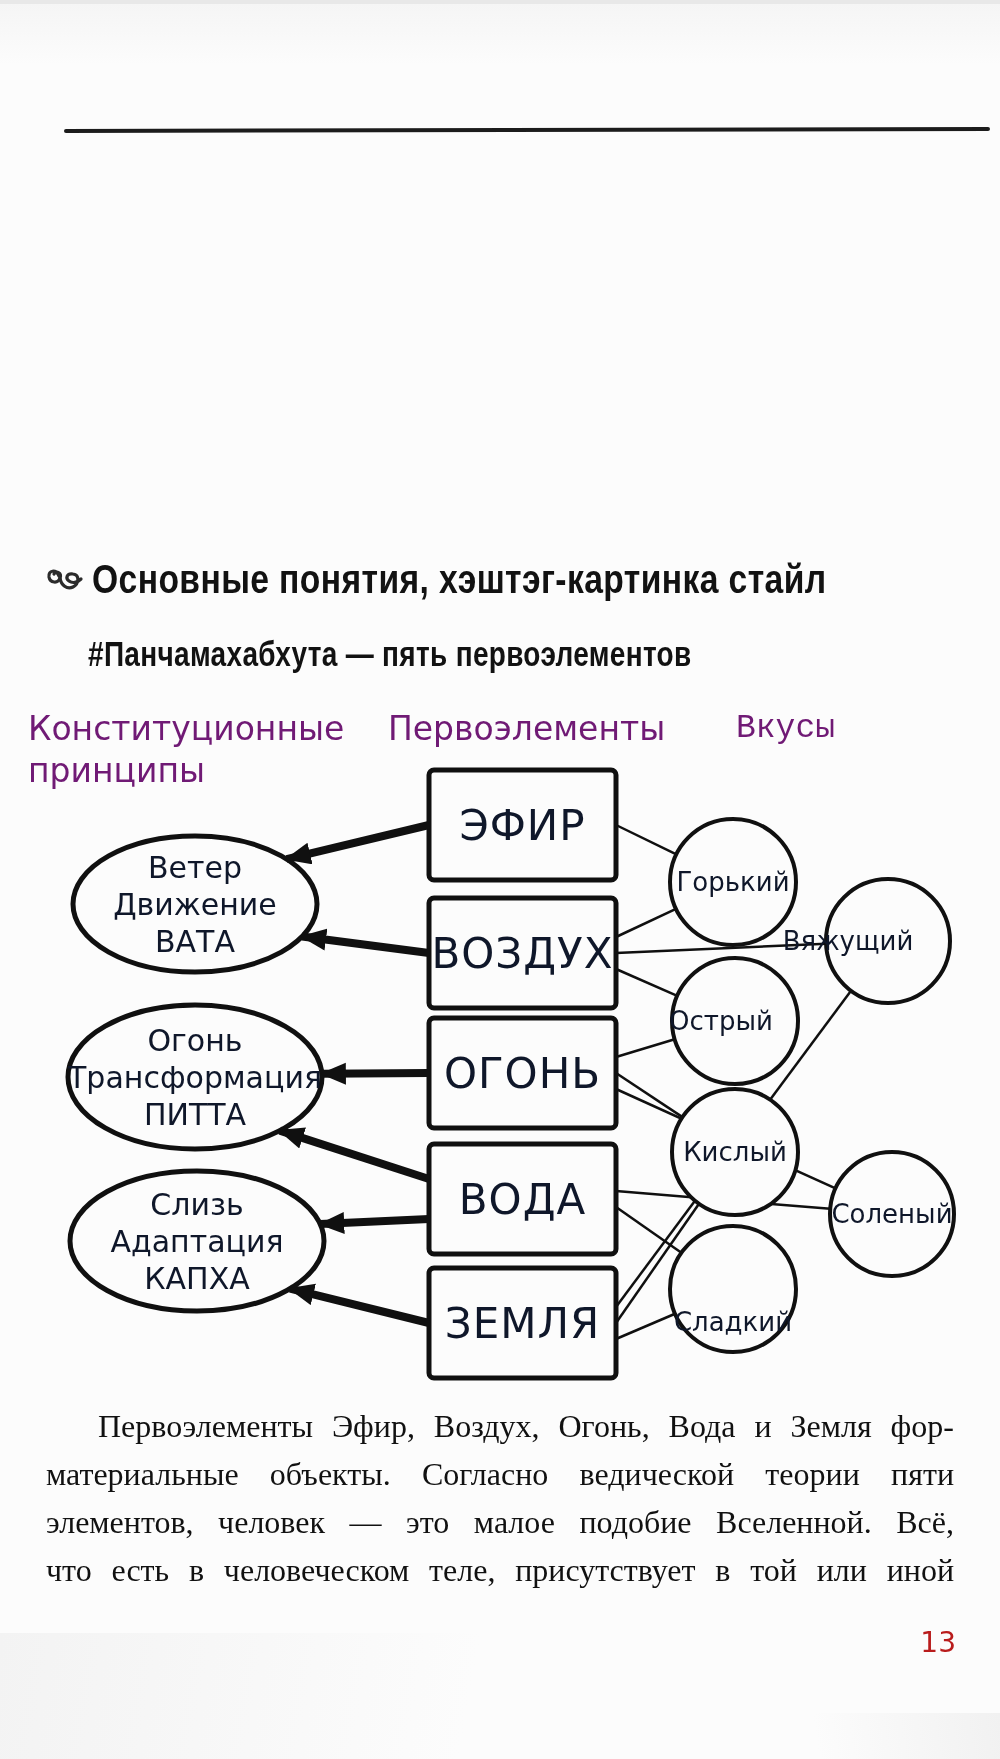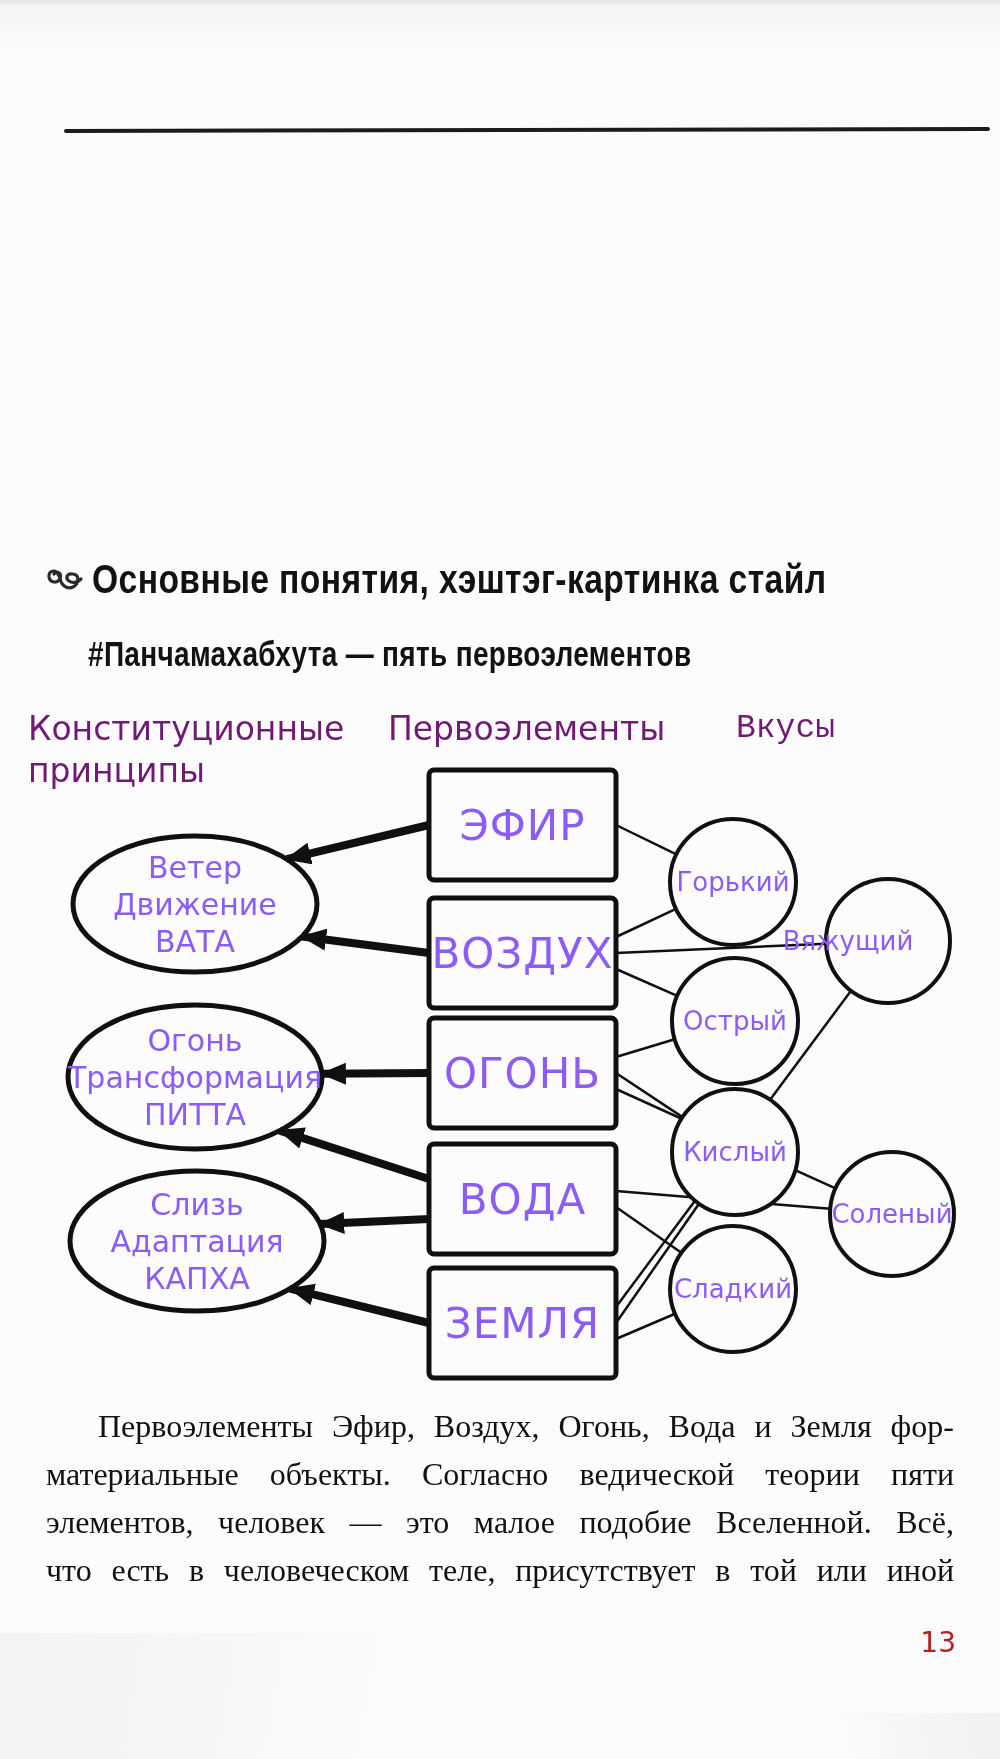--- a/index.html
+++ b/index.html
@@ -29,21 +29,21 @@
     font-size:35px;letter-spacing:0.4px;white-space:nowrap;
     transform:scaleX(0.80);transform-origin:left center;color:#121212;
   }
   .col-header{position:absolute;font-size:33px;line-height:42px;color:#701a75;}
   .col-header.left{left:28px;top:704px;width:334px;}
   .col-header.mid{left:388px;top:704px;width:274px;}
   .col-header.right{left:736px;top:704px;width:174px;font-family:Liberation Mono, monospace;}
   .diagram{position:absolute;left:0;top:700px;width:1000px;height:700px;}
   .diagram svg{position:absolute;left:0;top:0;}
   .dlabel{position:absolute;display:flex;flex-direction:column;align-items:center;
-    justify-content:center;text-align:center;color:#8b5cf6;}
+    justify-content:center;text-align:center;color:#0f172a;}
   .dlabel.ellipse{font-size:30px;line-height:37px;}
   .dlabel.rect{font-size:42px;letter-spacing:1px;}
   .dlabel.circle{font-size:26px;}
   .paragraph{position:absolute;left:46px;top:1398px;width:908px;
     font-family:"Liberation Serif","DejaVu Serif",serif;
     font-size:32px;line-height:48px;color:#111;}
   .pline{text-align:justify;text-align-last:justify;white-space:normal;}
   .pline.indent{padding-left:52px;}
   .page-number{position:absolute;right:44px;top:1622px;font-size:28px;color:#b91c1c;}
 </style>
@@ -135,24 +135,24 @@
     </div>
 
     <div class="dlabel rect" style="left:429px;top:66px;width:187px;height:110px;">ЭФИР</div>
     <div class="dlabel rect" style="left:429px;top:194px;width:187px;height:110px;">ВОЗДУХ</div>
     <div class="dlabel rect" style="left:429px;top:314px;width:187px;height:110px;">ОГОНЬ</div>
     <div class="dlabel rect" style="left:429px;top:440px;width:187px;height:110px;">ВОДА</div>
     <div class="dlabel rect" style="left:429px;top:564px;width:187px;height:110px;">ЗЕМЛЯ</div>
 
     <div class="dlabel circle" style="left:663px;top:160px;width:140px;height:36px;">Горький</div>
     <div class="dlabel circle" style="left:778px;top:219px;width:140px;height:36px;">Вяжущий</div>
-    <div class="dlabel circle" style="left:665px;top:299px;width:140px;height:36px;">Острый</div>
+    <div class="dlabel circle" style="left:651px;top:299px;width:140px;height:36px;">Острый</div>
     <div class="dlabel circle" style="left:665px;top:430px;width:140px;height:36px;">Кислый</div>
     <div class="dlabel circle" style="left:822px;top:492px;width:140px;height:36px;">Соленый</div>
-    <div class="dlabel circle" style="left:663px;top:567px;width:140px;height:36px;">Сладкий</div>
+    <div class="dlabel circle" style="left:663px;top:600px;width:140px;height:36px;">Сладкий</div>
   </div>
 
   <div class="paragraph">
     <div class="pline indent">Первоэлементы Эфир, Воздух, Огонь, Вода и Земля фор-</div>
     <div class="pline">материальные объекты. Согласно ведической теории пяти</div>
     <div class="pline">элементов, человек — это малое подобие Вселенной. Всё,</div>
     <div class="pline">что есть в человеческом теле, присутствует в той или иной</div>
   </div>
 
   <div class="page-number">13</div>

